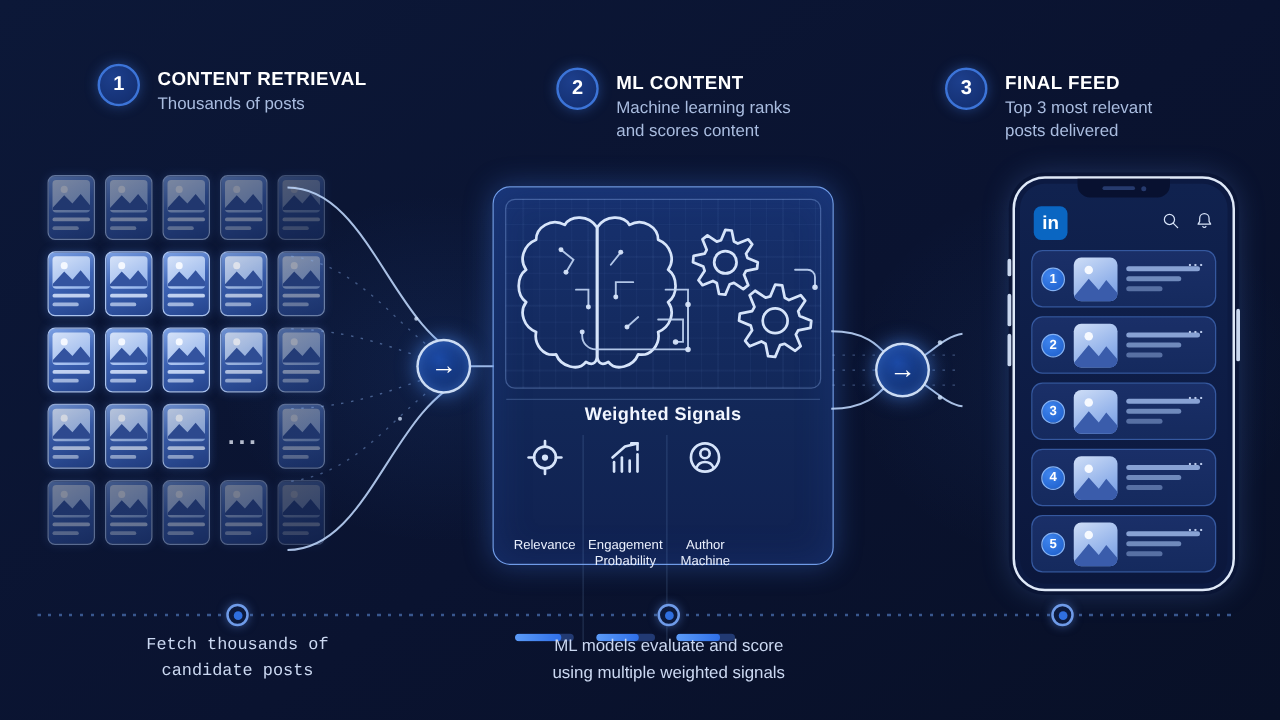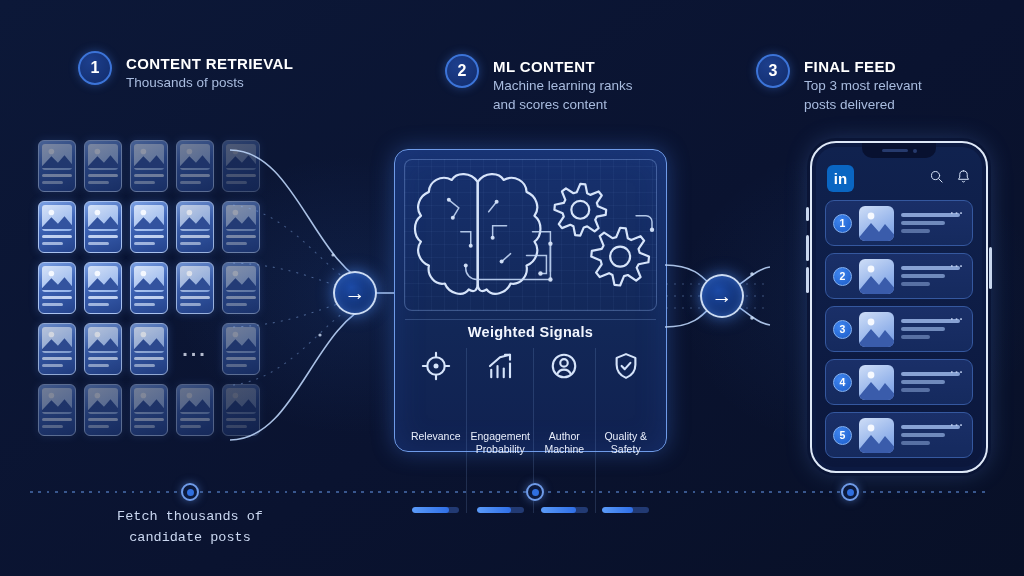--- a/index.html
+++ b/index.html
@@ -481,33 +481,20 @@
               <circle cx="12" cy="9.5" r="3"></circle>
               <path d="M6.5,18.5 a6,6 0 0 1 11,0"></path>
             </svg>
           </div>
           <div class="sig-label">Author
 Machine</div>
           <div class="sig-track">
               <div class="sig-fill" style="width: 75%;"></div>
             </div>
         </div>
-        <div class="sig-col">
-          <div class="sig-icon">
-            <svg width="30" height="30" viewBox="0 0 24 24">
-              <path d="M12,2.5 L19.5,5.5 V11 C19.5,16 16.5,19.6 12,21.5 C7.5,19.6 4.5,16 4.5,11 V5.5 Z"></path>
-              <polyline points="8.5,12 11,14.5 15.5,9.5"></polyline>
-            </svg>
-          </div>
-          <div class="sig-label">Quality &amp;
-Safety</div>
-          <div class="sig-track">
-              <div class="sig-fill" style="width: 65%;"></div>
-            </div>
-        </div>
       </div>
     </div>
   </section>
 
   <svg class="flow-svg" style="left:662px;top:240px;" width="112" height="112" viewBox="0 0 112 112">
     <path d="M3,25 C42,25 46,48 58,53" stroke="#bad3f7" stroke-width="1.6" fill="none" opacity=".9"></path>
     <path d="M3,87 C42,87 46,64 58,59" stroke="#bad3f7" stroke-width="1.6" fill="none" opacity=".9"></path>
     <path d="M62,53 C78,48 92,29 108,27" stroke="#bad3f7" stroke-width="1.6" fill="none" opacity=".9"></path>
     <path d="M62,59 C78,64 92,83 108,85" stroke="#bad3f7" stroke-width="1.6" fill="none" opacity=".9"></path>
     <line x1="4" y1="44" x2="106" y2="44" stroke="#8fb4ef" stroke-width="1" opacity=".35" stroke-dasharray="2 6"></line>
@@ -633,14 +620,16 @@
     </div>
   <div class="tl-node" style="left:526px;">
       <i></i>
     </div>
   <div class="tl-node" style="left:841px;">
       <i></i>
     </div>
 
   <div class="caption" style="left:65px;width:250px;font-family:Liberation Mono, monospace;">Fetch thousands of
 candidate posts</div>
+  <div class="caption" style="left:385px;width:300px;">ML models evaluate and score
+using multiple weighted signals</div>
 
 </div>
 
 </body></html>

